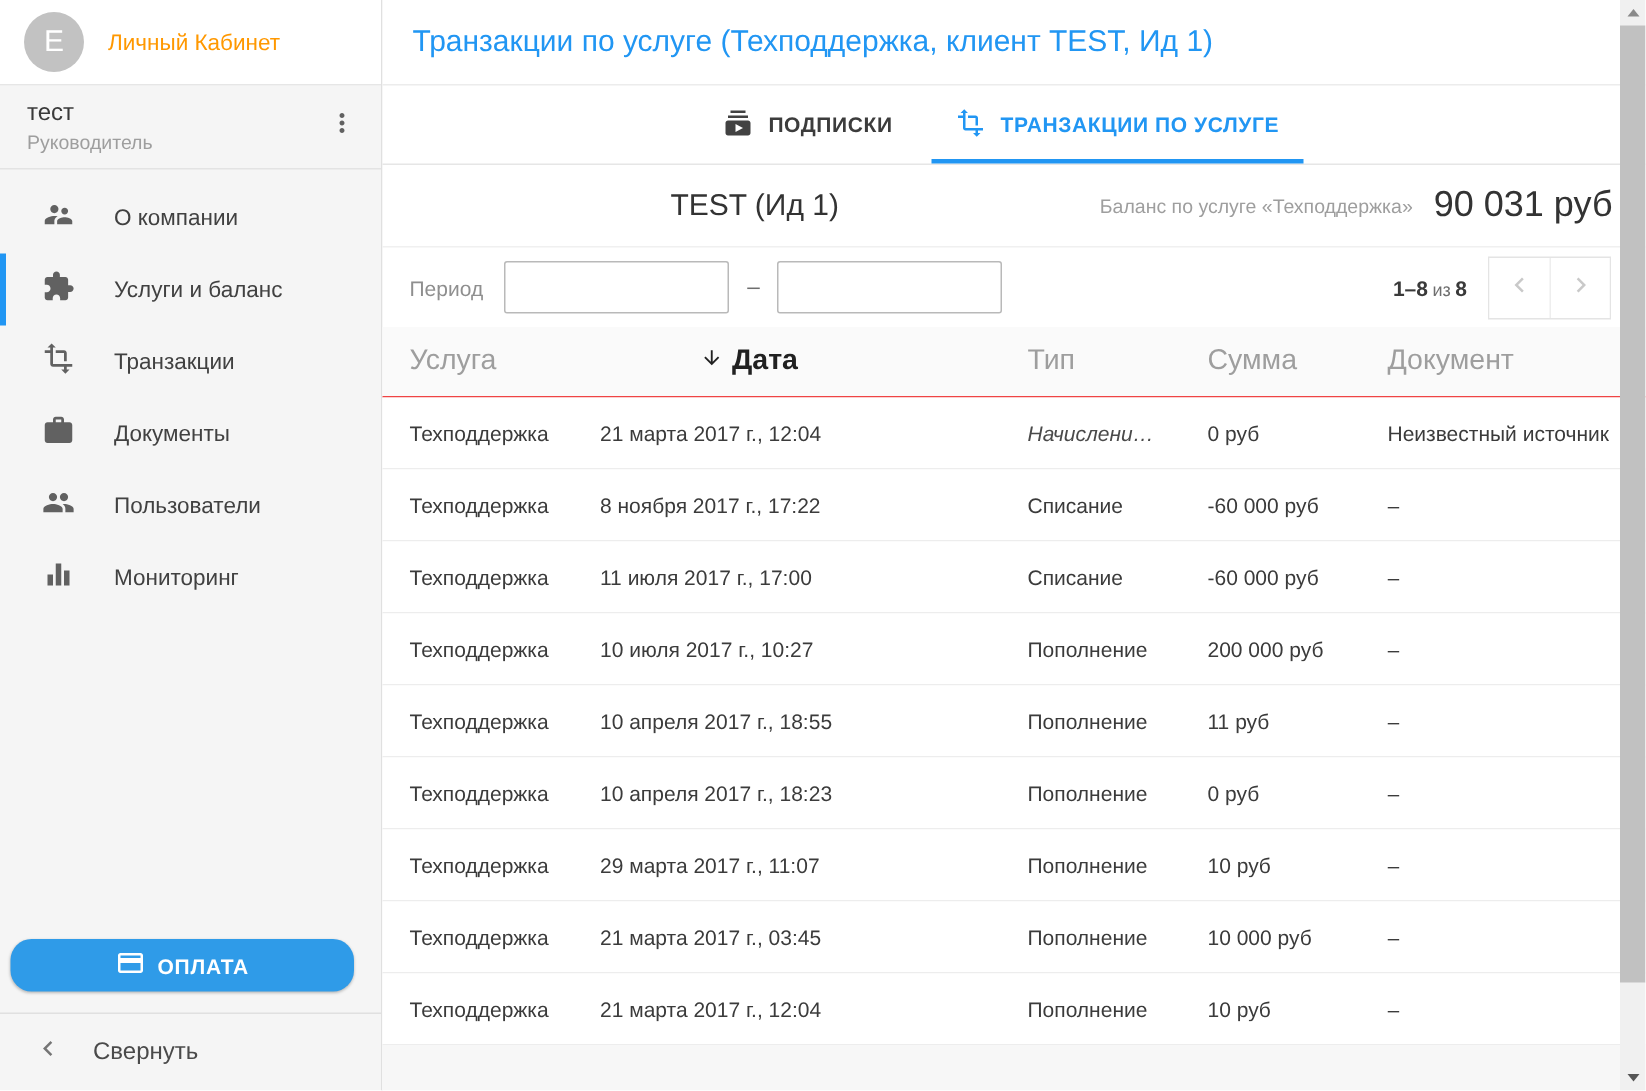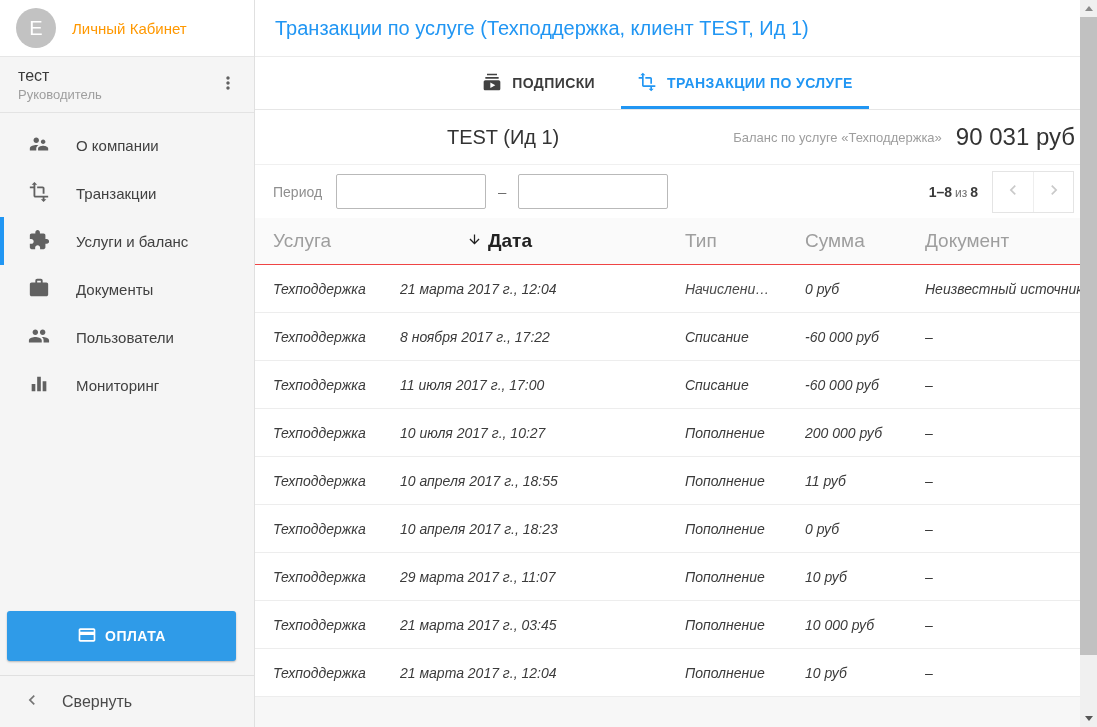--- a/index.html
+++ b/index.html
@@ -14,21 +14,21 @@
   .user-row { padding:10px 12px 10px 18px; border-bottom:1px solid #e3e3e3; display:flex; align-items:center; }
   .user-info { flex:1; }
   .user-name { font-size:16px; color:#3a3a3a; }
   .user-role { font-size:13px; color:#9e9e9e; margin-top:2px; }
   .more-btn { width:28px; height:28px; display:flex; align-items:center; justify-content:center; cursor:pointer; }
   .nav { padding-top:8px; }
   .nav-item { height:48px; display:flex; align-items:center; padding-left:28px; gap:26px; font-size:15px; color:#414141; cursor:pointer; position:relative; }
   .nav-item svg { fill:#616161; }
   .nav-item.active::before { content:""; position:absolute; left:0; top:0; bottom:0; width:4px; background:#2196f3; }
   .sidebar-spacer { flex:1; }
-  .pay-btn { margin:0 18px 14px 7px; height:50px; background:#2f9be8; border:none; border-radius:3px; color:#fff; font-size:14px; font-weight:bold; letter-spacing:.5px; display:flex; align-items:center; justify-content:center; gap:8px; cursor:pointer; box-shadow:0 1px 2px rgba(0,0,0,.25); font-family:inherit; }
+  .pay-btn { margin:0 18px 14px 7px; height:35px; background:#2f9be8; border:none; border-radius:14px; color:#fff; font-size:14px; font-weight:bold; letter-spacing:.5px; display:flex; align-items:center; justify-content:center; gap:8px; cursor:pointer; box-shadow:0 1px 2px rgba(0,0,0,.25); font-family:inherit; }
   .pay-btn svg { fill:#fff; }
   .collapse-row { border-top:1px solid #e0e0e0; height:52px; display:flex; align-items:center; padding-left:22px; gap:20px; font-size:16px; color:#4a4a4a; cursor:pointer; }
   .collapse-row svg { fill:#757575; }
 
   
   .main { flex:1; height:100%; position:relative; display:flex; flex-direction:column; background:#fff; }
   .main > .section { padding-right:17px; }
   .title-row { height:57px; border-bottom:1px solid #ececec; display:flex; align-items:center; padding-left:20px; }
   .page-title { color:#2196f3; font-size:20px; font-weight:400; }
 
@@ -54,21 +54,21 @@
   .pager { display:flex; margin-left:14px; border:1px solid #e4e4e4; background:#fff; }
   .pager-btn { width:40px; height:40px; background:#fff; border:none; display:flex; align-items:center; justify-content:center; cursor:pointer; }
   .pager-btn + .pager-btn { border-left:1px solid #eee; }
   .pager-btn svg { fill:#c9c9c9; }
 
   .grid-cols { display:grid; grid-template-columns:127px 285px 120px 120px 1fr; align-items:center; padding-left:18px; }
   .thead { height:47px; background:#fafafa; border-bottom:1px solid #ef4444; font-size:19px; color:#9e9e9e; }
   .th-date { display:flex; align-items:center; gap:6px; color:#212121; font-weight:bold; transform:translateX(67px); }
   .th-date svg { fill:#212121; }
   .trow { height:48px; border-bottom:1px solid #ededed; font-size:14px; color:#3b3b3b; background:#fff; }
-  .cell { white-space:nowrap; overflow:hidden;font-style:italic; }
+  .cell { white-space:nowrap; overflow:hidden; }
   .cell.italic { font-style:italic; color:#4a4a4a; }
   .table-footer { flex:1; background:#f7f7f7; }
 
   
   .scrollbar { position:absolute; top:0; right:0; bottom:0; width:17px; background:#f0f0f0; }
   .sb-arrow { position:absolute; left:0; width:17px; height:17px; display:flex; align-items:center; justify-content:center; cursor:pointer; }
   .sb-up { top:0; }
   .sb-down { bottom:0; }
   .tri-up { width:0; height:0; border-left:4px solid transparent; border-right:4px solid transparent; border-bottom:5px solid #8a8a8a; }
   .tri-down { width:0; height:0; border-left:4px solid transparent; border-right:4px solid transparent; border-top:5px solid #555; }
@@ -97,31 +97,31 @@
     </div>
   </div>
 
   <div class="nav">
     <div class="nav-item">
       <span><svg width="22" height="22" viewBox="0 0 24 24">
             <path d="M16.5 12c1.38 0 2.49-1.12 2.49-2.5S17.88 7 16.5 7 14 8.12 14 9.5s1.12 2.5 2.5 2.5zM9 11c1.66 0 2.99-1.34 2.99-3S10.66 5 9 5 6 6.34 6 8s1.34 3 3 3zm7.5 3c-1.83 0-5.5.92-5.5 2.75V19h11v-2.25c0-1.83-3.67-2.75-5.5-2.75zM9 13c-2.33 0-7 1.17-7 3.5V19h7v-2.25c0-.85.33-2.34 2.37-3.47C10.5 13.1 9.66 13 9 13z"></path>
           </svg></span>
       <span>О компании</span>
     </div>
+    <div class="nav-item active">
+      <span><svg width="22" height="22" viewBox="0 0 24 24">
+            <path d="M20.5 11H19V7c0-1.1-.9-2-2-2h-4V3.5C13 2.12 11.88 1 10.5 1S8 2.12 8 3.5V5H4c-1.1 0-1.99.9-1.99 2v3.8H3.5c1.49 0 2.7 1.21 2.7 2.7s-1.21 2.7-2.7 2.7H2V20c0 1.1.9 2 2 2h3.8v-1.5c0-1.49 1.21-2.7 2.7-2.7 1.49 0 2.7 1.21 2.7 2.7V22H17c1.1 0 2-.9 2-2v-4h1.5c1.38 0 2.5-1.12 2.5-2.5S21.88 11 20.5 11z"></path>
+          </svg></span>
+      <span>Услуги и баланс</span>
+    </div>
     <div class="nav-item">
       <span><svg width="22" height="22" viewBox="0 0 24 24">
             <path d="M22 18v-2H8V4h2L7 1 4 4h2v2H2v2h4v8c0 1.1.9 2 2 2h8v2h-2l3 3 3-3h-2v-2h4zM10 8h6v6h2V8c0-1.1-.9-2-2-2h-6v2z"></path>
           </svg></span>
       <span>Транзакции</span>
-    </div>
-    <div class="nav-item active">
-      <span><svg width="22" height="22" viewBox="0 0 24 24">
-            <path d="M20.5 11H19V7c0-1.1-.9-2-2-2h-4V3.5C13 2.12 11.88 1 10.5 1S8 2.12 8 3.5V5H4c-1.1 0-1.99.9-1.99 2v3.8H3.5c1.49 0 2.7 1.21 2.7 2.7s-1.21 2.7-2.7 2.7H2V20c0 1.1.9 2 2 2h3.8v-1.5c0-1.49 1.21-2.7 2.7-2.7 1.49 0 2.7 1.21 2.7 2.7V22H17c1.1 0 2-.9 2-2v-4h1.5c1.38 0 2.5-1.12 2.5-2.5S21.88 11 20.5 11z"></path>
-          </svg></span>
-      <span>Услуги и баланс</span>
     </div>
     <div class="nav-item">
       <span><svg width="22" height="22" viewBox="0 0 24 24">
             <path d="M20 6h-4V4c0-1.11-.89-2-2-2h-4c-1.11 0-2 .89-2 2v2H4c-1.11 0-1.99.89-1.99 2L2 19c0 1.11.89 2 2 2h16c1.11 0 2-.89 2-2V8c0-1.11-.89-2-2-2zm-6 0h-4V4h4v2z"></path>
           </svg></span>
       <span>Документы</span>
     </div>
     <div class="nav-item">
       <span><svg width="22" height="22" viewBox="0 0 24 24">
             <path d="M16 11c1.66 0 2.99-1.34 2.99-3S17.66 5 16 5s-3 1.34-3 3 1.34 3 3 3zm-8 0c1.66 0 2.99-1.34 2.99-3S9.66 5 8 5 5 6.34 5 8s1.34 3 3 3zm0 2c-2.33 0-7 1.17-7 3.5V19h14v-2.5c0-2.33-4.67-3.5-7-3.5zm8 0c-.29 0-.62.02-.97.05 1.16.84 1.97 1.97 1.97 3.45V19h6v-2.5c0-2.33-4.67-3.5-7-3.5z"></path>

